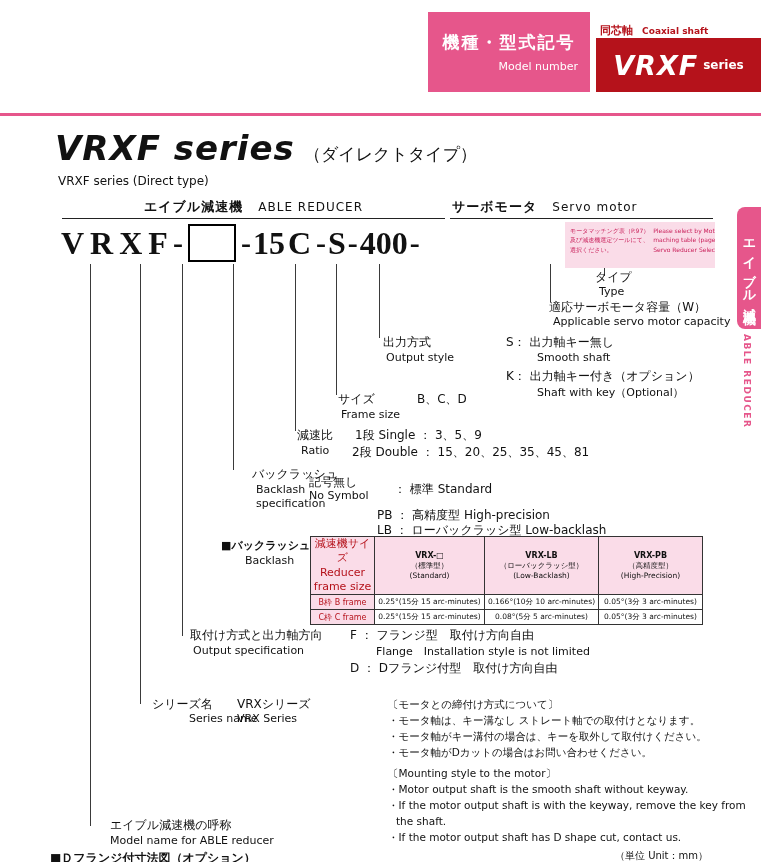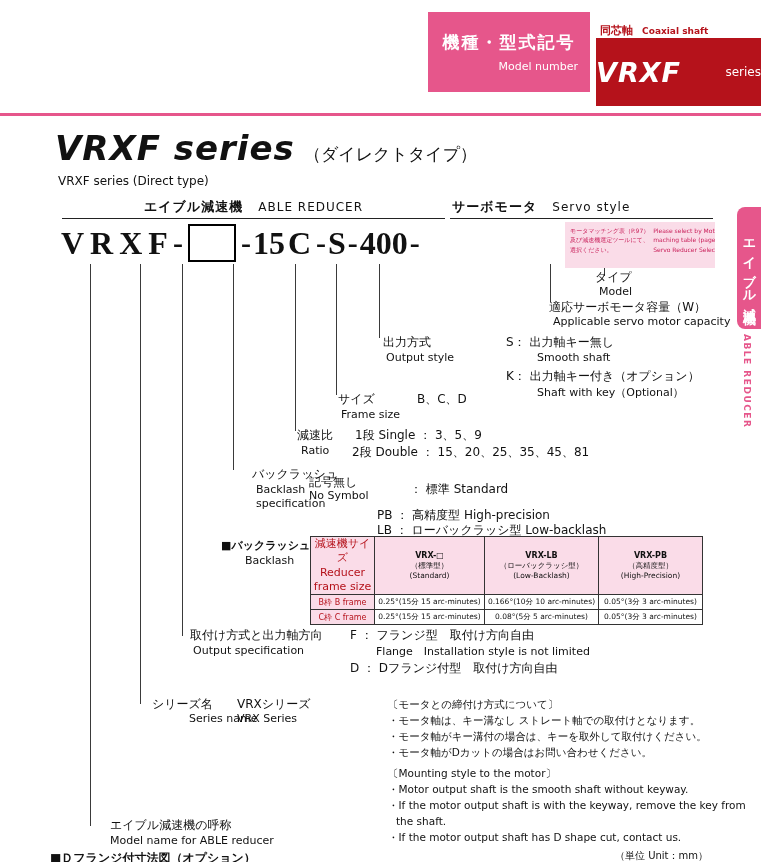--- a/index.html
+++ b/index.html
@@ -12,24 +12,24 @@
   .en{font-size:11px;white-space:nowrap;}
 
   
   .banner{left:428px;top:12px;width:162px;height:80px;background:var(--pink,#e6568b);
           display:flex;flex-direction:column;align-items:center;justify-content:center;color:#fff;}
   .banner .bj{font-size:17px;font-weight:bold;letter-spacing:2px;}
   .banner .be{font-size:11px;margin-top:6px;align-self:flex-end;padding-right:12px;}
   .coax{left:600px;top:19px;color:var(--dark_red,#b5121b);white-space:nowrap;}
   .coax .cj{font-size:11px;font-weight:bold;}
   .coax .ce{font-size:9px;font-weight:bold;margin-left:4px;}
-  .redbox{left:596px;top:38px;width:165px;height:68px;background:var(--dark_red,#b5121b);color:#fff;
-          display:flex;align-items:center;justify-content:space-between;}
+  .redbox{left:596px;top:38px;width:165px;height:54px;background:var(--dark_red,#b5121b);color:#fff;
+          display:flex;align-items:center;justify-content:center;}
   .redbox .rn{font-size:27px;font-weight:bold;font-style:italic;letter-spacing:1px;}
-  .redbox .rs{font-size:12px;font-weight:normal;margin-left:5px;}
+  .redbox .rs{font-size:12px;font-weight:bold;margin-left:5px;}
   .rule{left:0;top:113px;width:761px;height:3px;background:var(--pink,#e6568b);}
 
   
   .vtab{left:737px;top:207px;width:24px;height:122px;background:var(--pink,#e6568b);
         border-radius:8px 0 0 8px;color:#fff;writing-mode:vertical-rl;text-align:center;
         font-size:13px;font-weight:bold;letter-spacing:2px;line-height:24px;}
   .vable{left:742px;top:334px;height:120px;writing-mode:vertical-rl;color:var(--pink,#e6568b);
          font-size:9px;font-weight:bold;letter-spacing:1.5px;white-space:nowrap;}
 
   
@@ -101,21 +101,21 @@
     <span class="tt">（ダイレクトタイプ）</span>
   </div>
   <div class="abs tsub">VRXF series (Direct type)</div>
 
   <div class="abs shead" style="left:62px;top:196px;width:383px;text-align:center;">
     <span class="hj">エイブル減速機</span>
     <span class="he">ABLE REDUCER</span>
   </div>
   <div class="abs shead" style="left:452px;top:196px;">
     <span class="hj">サーボモータ</span>
-    <span class="he">Servo style</span>
+    <span class="he">Servo motor</span>
   </div>
   <div class="hline" style="left:62px;top:218px;width:383px;"></div>
   <div class="hline" style="left:450px;top:218px;width:263px;"></div>
 
   <div class="abs code">
     <span class="lt">V</span>
     <span class="lt">R</span>
     <span class="lt">X</span>
     <span class="lt">F</span>
     <span class="dash">-</span>
@@ -147,21 +147,21 @@
   <div class="vline" style="left:140px;top:264px;height:440px;"></div>
   <div class="vline" style="left:182px;top:264px;height:372px;"></div>
   <div class="vline" style="left:233px;top:264px;height:206px;"></div>
   <div class="vline" style="left:295px;top:264px;height:167px;"></div>
   <div class="vline" style="left:336px;top:264px;height:131px;"></div>
   <div class="vline" style="left:379px;top:264px;height:74px;"></div>
   <div class="vline" style="left:550px;top:264px;height:38px;"></div>
   <div class="vline" style="left:604px;top:268px;height:8px;"></div>
 
   <span class="abs ja" style="left:595px;top:269px;">タイプ</span>
-  <span class="abs en" style="left:599px;top:285px;">Model</span>
+  <span class="abs en" style="left:599px;top:285px;">Type</span>
 
   <span class="abs ja" style="left:549px;top:299px;">適応サーボモータ容量（W）</span>
   <span class="abs en" style="left:553px;top:315px;">Applicable servo motor capacity</span>
 
   <span class="abs ja" style="left:383px;top:334px;">出力方式</span>
   <span class="abs en" style="left:386px;top:351px;">Output style</span>
   <span class="abs ja" style="left:506px;top:334px;">S： 出力軸キー無し</span>
   <span class="abs en" style="left:537px;top:351px;">Smooth shaft</span>
   <span class="abs ja" style="left:506px;top:368px;">K： 出力軸キー付き（オプション）</span>
   <span class="abs en" style="left:537px;top:385px;">Shaft with key（Optional）</span>
@@ -173,21 +173,21 @@
   <span class="abs ja" style="left:297px;top:427px;">減速比</span>
   <span class="abs ja" style="left:355px;top:427px;">1段 Single ： 3、5、9</span>
   <span class="abs en" style="left:301px;top:444px;">Ratio</span>
   <span class="abs ja" style="left:352px;top:444px;">2段 Double ： 15、20、25、35、45、81</span>
 
   <span class="abs ja" style="left:252px;top:466px;">バックラッシュ</span>
   <span class="abs en" style="left:256px;top:483px;">Backlash</span>
   <span class="abs en" style="left:256px;top:497px;">specification</span>
   <span class="abs ja" style="left:309px;top:474px;">記号無し</span>
   <span class="abs en" style="left:309px;top:489px;">No Symbol</span>
-  <span class="abs ja" style="left:394px;top:481px;margin-left:16px;">： 標準 Standard</span>
+  <span class="abs ja" style="left:394px;top:481px;">： 標準 Standard</span>
   <span class="abs ja" style="left:377px;top:507px;">PB ： 高精度型 High-precision</span>
   <span class="abs ja" style="left:377px;top:522px;">LB ： ローバックラッシ型 Low-backlash</span>
 
   <span class="abs" style="left:221px;top:538px;font-size:11px;font-weight:bold;white-space:nowrap;">■バックラッシュ量</span>
   <span class="abs en" style="left:245px;top:554px;">Backlash</span>
 
   <table class="bl-table">
     <colgroup>
         <col style="width:64px">
         <col style="width:110px">

